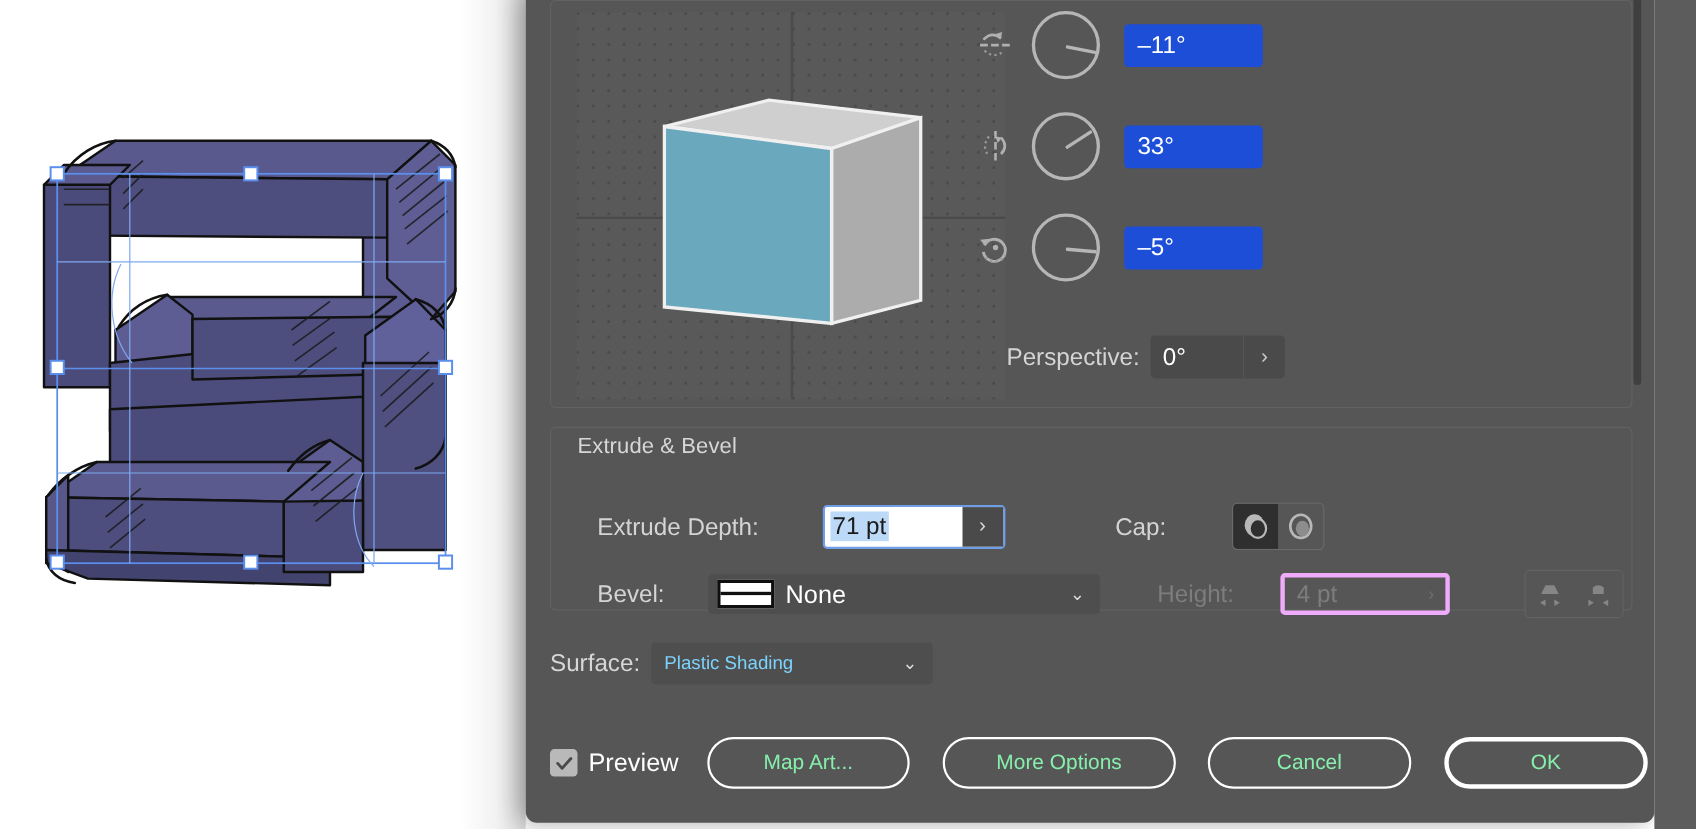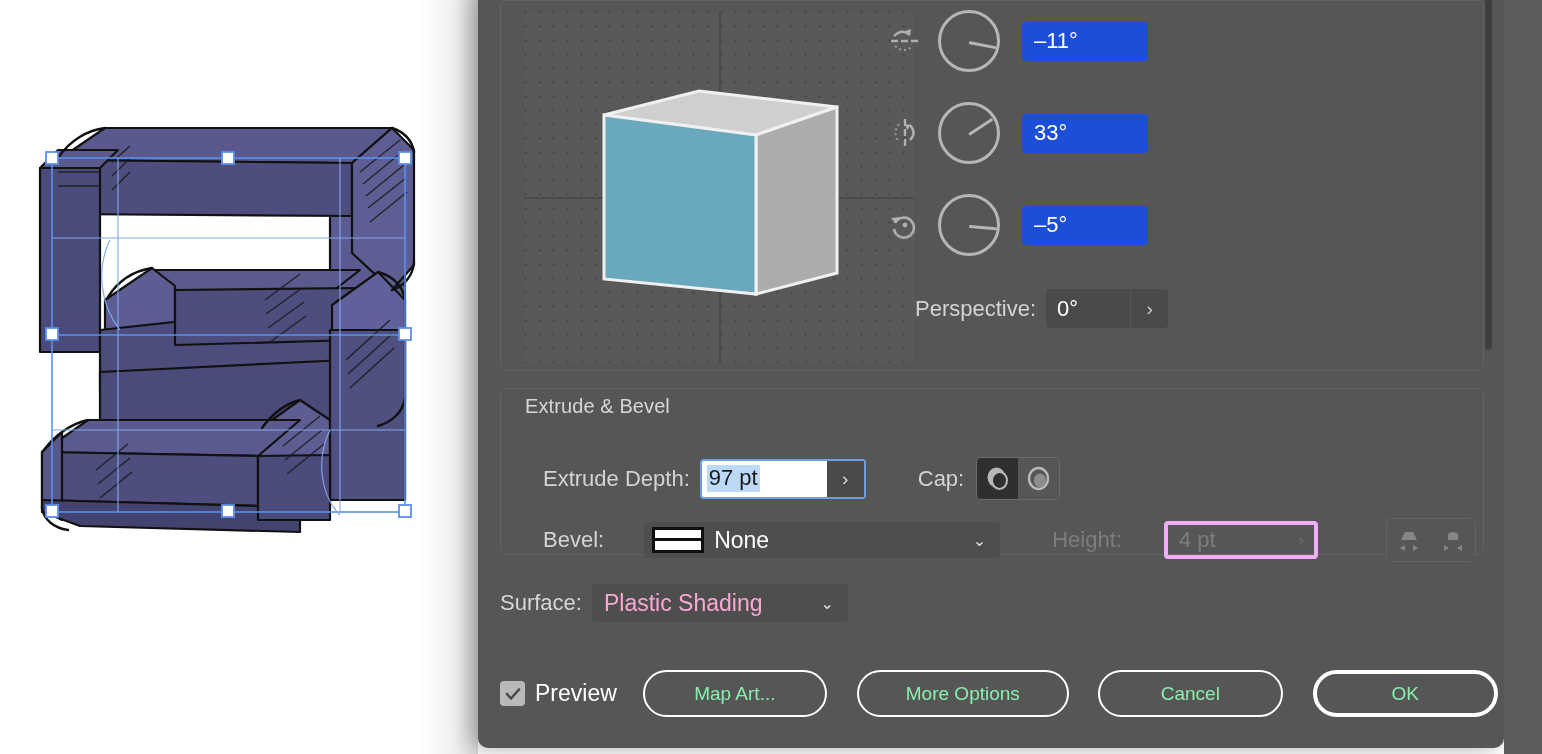--- a/index.html
+++ b/index.html
@@ -91,21 +91,21 @@
     background: #1d4ed8;
     border-radius: 4px;
     width: 126px; height: 39px;
     display: flex; align-items: center;
     color: #ffffff; font-size: 22px;
     padding-left: 12px;
     box-sizing: border-box;
   }
 
   
-  #persp-row { position: absolute; left: 414px; top: 288px; display: flex; align-items: center; }
+  #persp-row { position: absolute; left: 414px; top: 304px; display: flex; align-items: center; }
   #persp-label { color: #d4d4d4; font-size: 22px; margin-right: 10px; }
   #persp-field {
     background: #4a4a4a; width: 84px; height: 39px;
     border-radius: 4px 0 0 4px;
     display:flex; align-items:center; padding-left: 11px;
     color:#ffffff; font-size: 22px; box-sizing: border-box;
   }
   #persp-step {
     background: #4a4a4a; width: 38px; height: 39px;
     border-left: 1px solid #565656;
@@ -113,21 +113,21 @@
     display:flex; align-items:center; justify-content:center;
     color:#cfcfcf; font-size: 19px; box-sizing: border-box;
   }
 
   
   #extrude-group { left: 22px; top: 398px; width: 982px; height: 165px; }
   #extrude-title { left: 40px; top: 405px; }
 
   .row-label { color: #d4d4d4; font-size: 22px; }
 
-  #depth-row { position: absolute; left: 42px; top: 68px; display:flex; align-items:center; }
+  #depth-row { position: absolute; left: 42px; top: 68px; display:flex; align-items:center;gap:48px; }
   #depth-input-wrap {
     margin-left: 10px;
     width: 166px; height: 40px;
     background: #ffffff;
     border: 2px solid #6f9ee8;
     border-radius: 4px;
     display: flex; align-items: center;
     box-sizing: border-box;
   }
   #depth-value {
@@ -189,21 +189,21 @@
 
   
   #surface-row { position: absolute; left: 22px; top: 594px; display:flex; align-items:center; }
   #surface-label { color:#d6d6d6; font-size: 22px; }
   #surface-select {
     margin-left: 10px; width: 256px; height: 38px;
     background: #4e4e4e; border-radius: 4px;
     display:flex; align-items:center;
     box-sizing: border-box;
   }
-  #surface-value { color:#f9a8d4; font-size: 23px; margin-left: 12px; }
+  #surface-value { color:#7dd3fc; font-size: 17px; margin-left: 12px; }
   #surface-caret { margin-left:auto; margin-right: 14px; color:#e0e0e0; font-size:16px; }
 
   
   #footer { position: absolute; left: 22px; top: 680px; display:flex; align-items:center; }
   #preview-check {
     width: 25px; height: 25px;
     background: #b9b9b9; border-radius: 4px;
     display:flex; align-items:center; justify-content:center;
   }
   #preview-label { color:#ffffff; font-size: 23px; margin-left: 10px; }
@@ -412,21 +412,21 @@
         <span id="persp-field">0°</span>
         <span id="persp-step">›</span>
       </div>
     </div>
 
     <div class="group" id="extrude-group">
 
       <div id="depth-row">
         <span class="row-label">Extrude Depth:</span>
         <span id="depth-input-wrap">
-          <span id="depth-value">97 pt</span>
+          <span id="depth-value">71 pt</span>
           <span id="depth-step">›</span>
         </span>
         <span class="row-label" id="cap-label">Cap:</span>
         <span id="cap-group">
           <span class="cap-btn on">
             <svg width="28" height="28" viewBox="0 0 28 28">
               <ellipse cx="12.5" cy="12.5" rx="9" ry="10" fill="#b8b8b8"></ellipse>
               <ellipse cx="15.5" cy="15.5" rx="7.5" ry="8.5" fill="#2f2f2f" stroke="#b8b8b8" stroke-width="2"></ellipse>
             </svg>
           </span>

